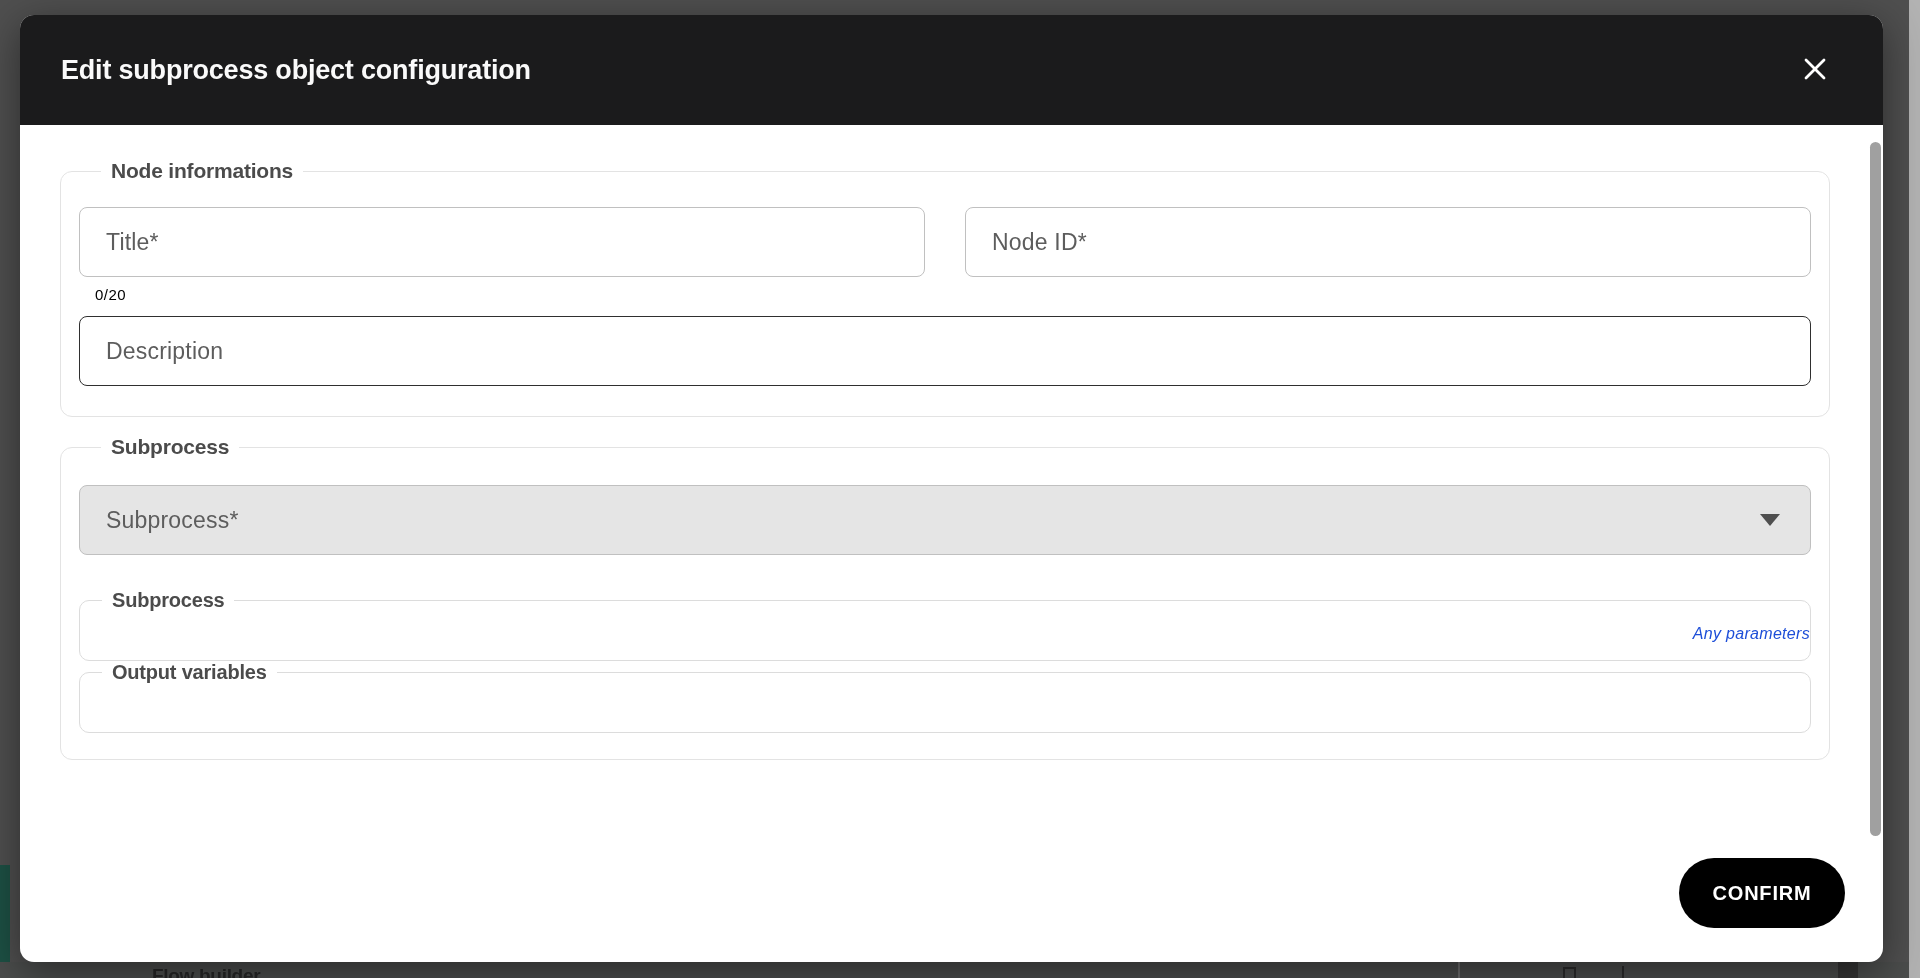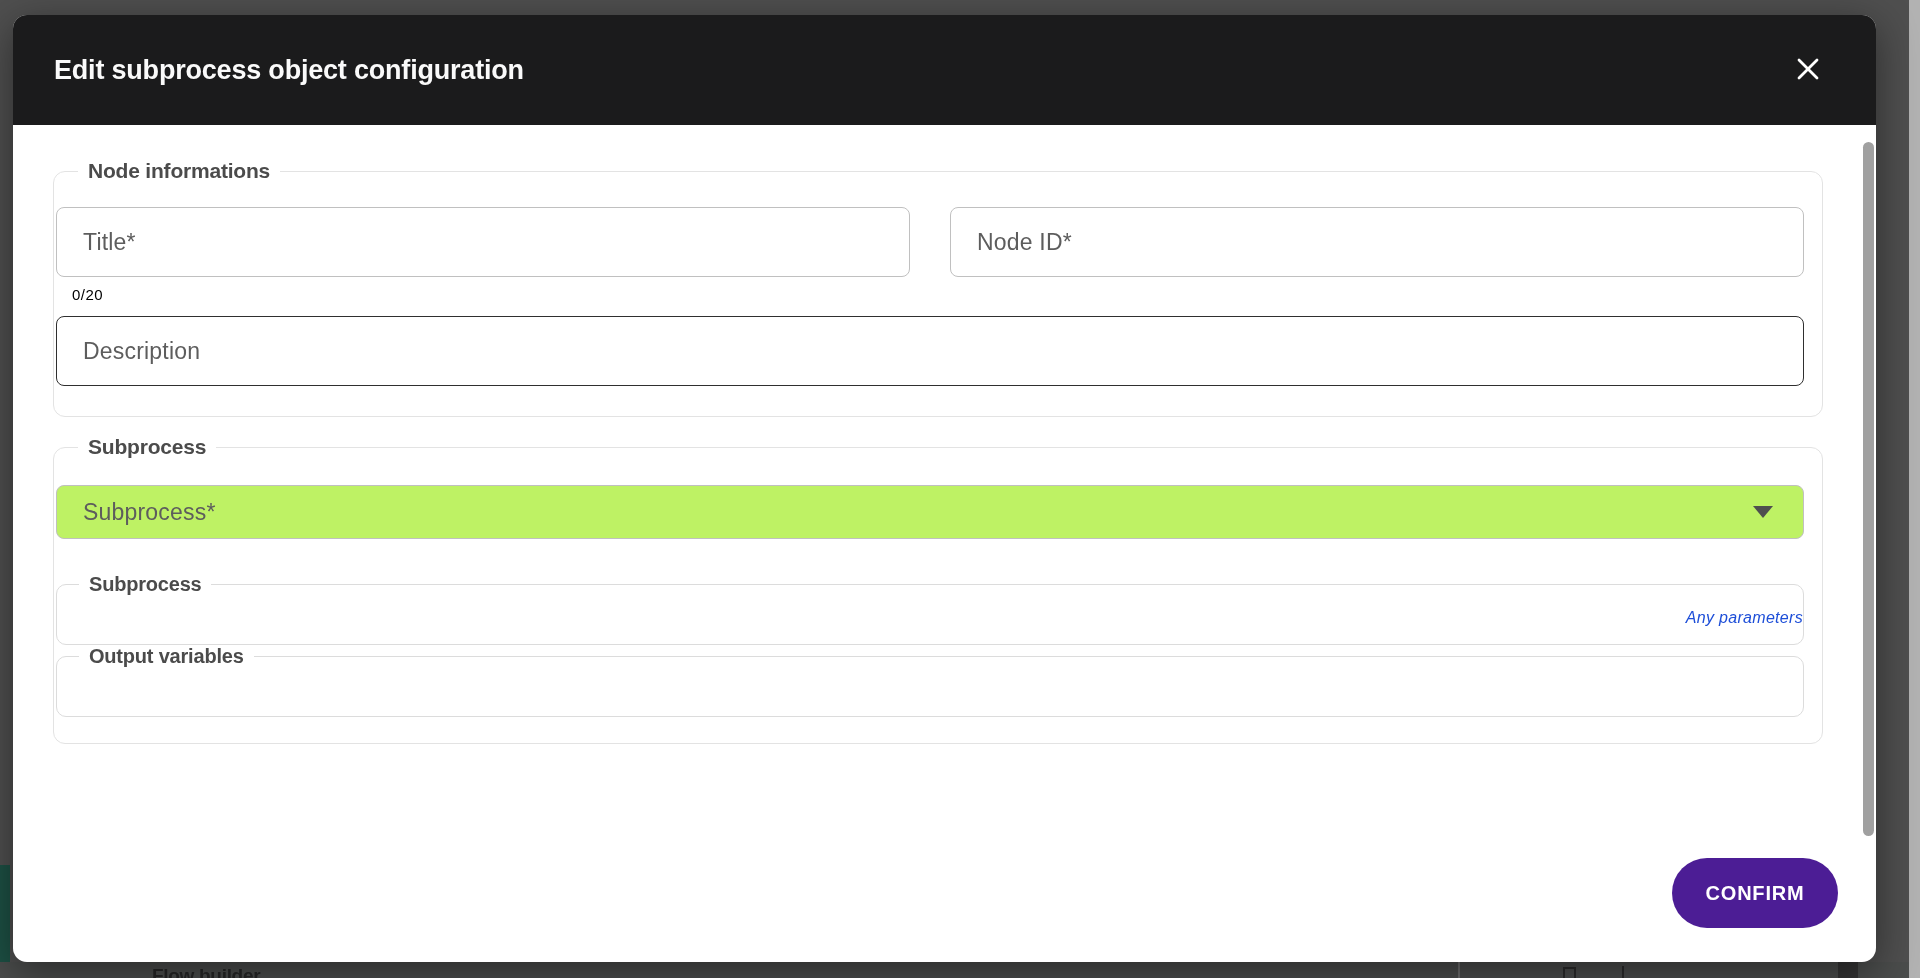--- a/index.html
+++ b/index.html
@@ -33,21 +33,21 @@
     background-image:radial-gradient(circle, #393939 1.6px, transparent 1.8px);
     background-size:30px 30px; background-position:8px 8px;
   }
   .ghost-panel-edge { position:absolute; left:1458px; top:0; width:2px; height:16px; background:#6d6d6d; }
   .ghost-node-square { position:absolute; left:1563px; top:5px; width:13px; height:13px; border:2px solid #2b2b2b; background:transparent; }
   .ghost-node-line { position:absolute; left:1622px; top:4px; width:2px; height:12px; background:#2b2b2b; }
   .ghost-dark-block { position:absolute; left:1838px; top:0; width:20px; height:16px; background:#353535; }
 
   
   .modal {
-    position:absolute; left:13px; top:15px; width:1863px; height:947px;
+    position:absolute; left:20px; top:15px; width:1863px; height:947px;
     background:#ffffff; border-radius:14px; overflow:hidden;
     box-shadow:0 10px 40px rgba(0,0,0,0.45);
     z-index:5;
   }
   .modal-header {
     height:110px; background:#1b1b1c;
     display:flex; align-items:center; justify-content:space-between;
     padding:0 48px 0 41px;
   }
   .modal-title {
@@ -58,21 +58,21 @@
     background:transparent; border:none; cursor:pointer;
     width:40px; height:40px; display:flex; align-items:center; justify-content:center;
   }
   .modal-body {
     position:absolute; top:110px; left:0; right:0; bottom:0;
     padding:34px 53px 0 40px;
   }
 
   fieldset {
     border:1px solid #e3e3e3; border-radius:12px;
-    padding:12px 18px 30px 2px;
+    padding:12px 18px 30px 18px;
   }
   fieldset legend {
     margin-left:22px; padding:0 10px;
     font-size:21px; font-weight:bold; color:#4b4b4b; letter-spacing:-0.2px;
     font-stretch:condensed;
   }
   .fieldset-subprocess { margin-top:18px; padding-bottom:26px; }
 
   .input-row { display:flex; gap:40px; margin-top:12px; }
   .text-input {
@@ -84,24 +84,24 @@
   }
   .text-input::placeholder { color:#5d5d5d; opacity:1; letter-spacing:0.2px; }
   .half { flex:1 1 0; }
   .char-counter {
     margin:9px 0 0 16px; font-size:15px; color:#000000; letter-spacing:0.5px;
   }
   .description-wrap { margin-top:13px; }
   .description-input { border:1.5px solid #2f2f2f; }
 
   .select-box {
-    margin-top:14px; height:54px;
+    margin-top:14px; height:70px;
     border:1px solid #c0c0c0; border-radius:8px;
     display:flex; align-items:center; justify-content:space-between;
-    padding:0 30px 0 26px; cursor:pointer; background:#bef264;
+    padding:0 30px 0 26px; cursor:pointer; background:#e5e5e5;
   }
   .select-text { font-size:23px; color:#5d5d5d; letter-spacing:0.2px; }
   .chevron-down {
     width:0; height:0;
     border-left:10px solid transparent; border-right:10px solid transparent;
     border-top:12px solid #4f4f4f;
   }
 
   .empty-fieldset {
     border:1px solid #dcdcdc; border-radius:10px;
@@ -113,21 +113,21 @@
   .fs-output { }
   .empty-text {
     position:absolute; left:0; right:0; top:50%; transform:translateY(-62%);
     text-align:right; font-style:italic; font-size:16px; color:#1d4ed8;
     letter-spacing:0.3px;
   }
 
   .confirm-button {
     position:absolute; right:38px; bottom:34px;
     width:166px; height:70px; border:none; border-radius:35px;
-    background:#4c1d95; color:#ffffff;
+    background:#000000; color:#ffffff;
     font-size:20px; font-weight:bold; letter-spacing:0.8px;
     font-family:"Liberation Sans","DejaVu Sans",sans-serif;
     cursor:pointer;
   }
   .modal-scrollbar {
     position:absolute; right:2px; top:127px; width:11px; height:694px;
     background:#a0a0a0; border-radius:6px;
   }
 </style>
 </head>

